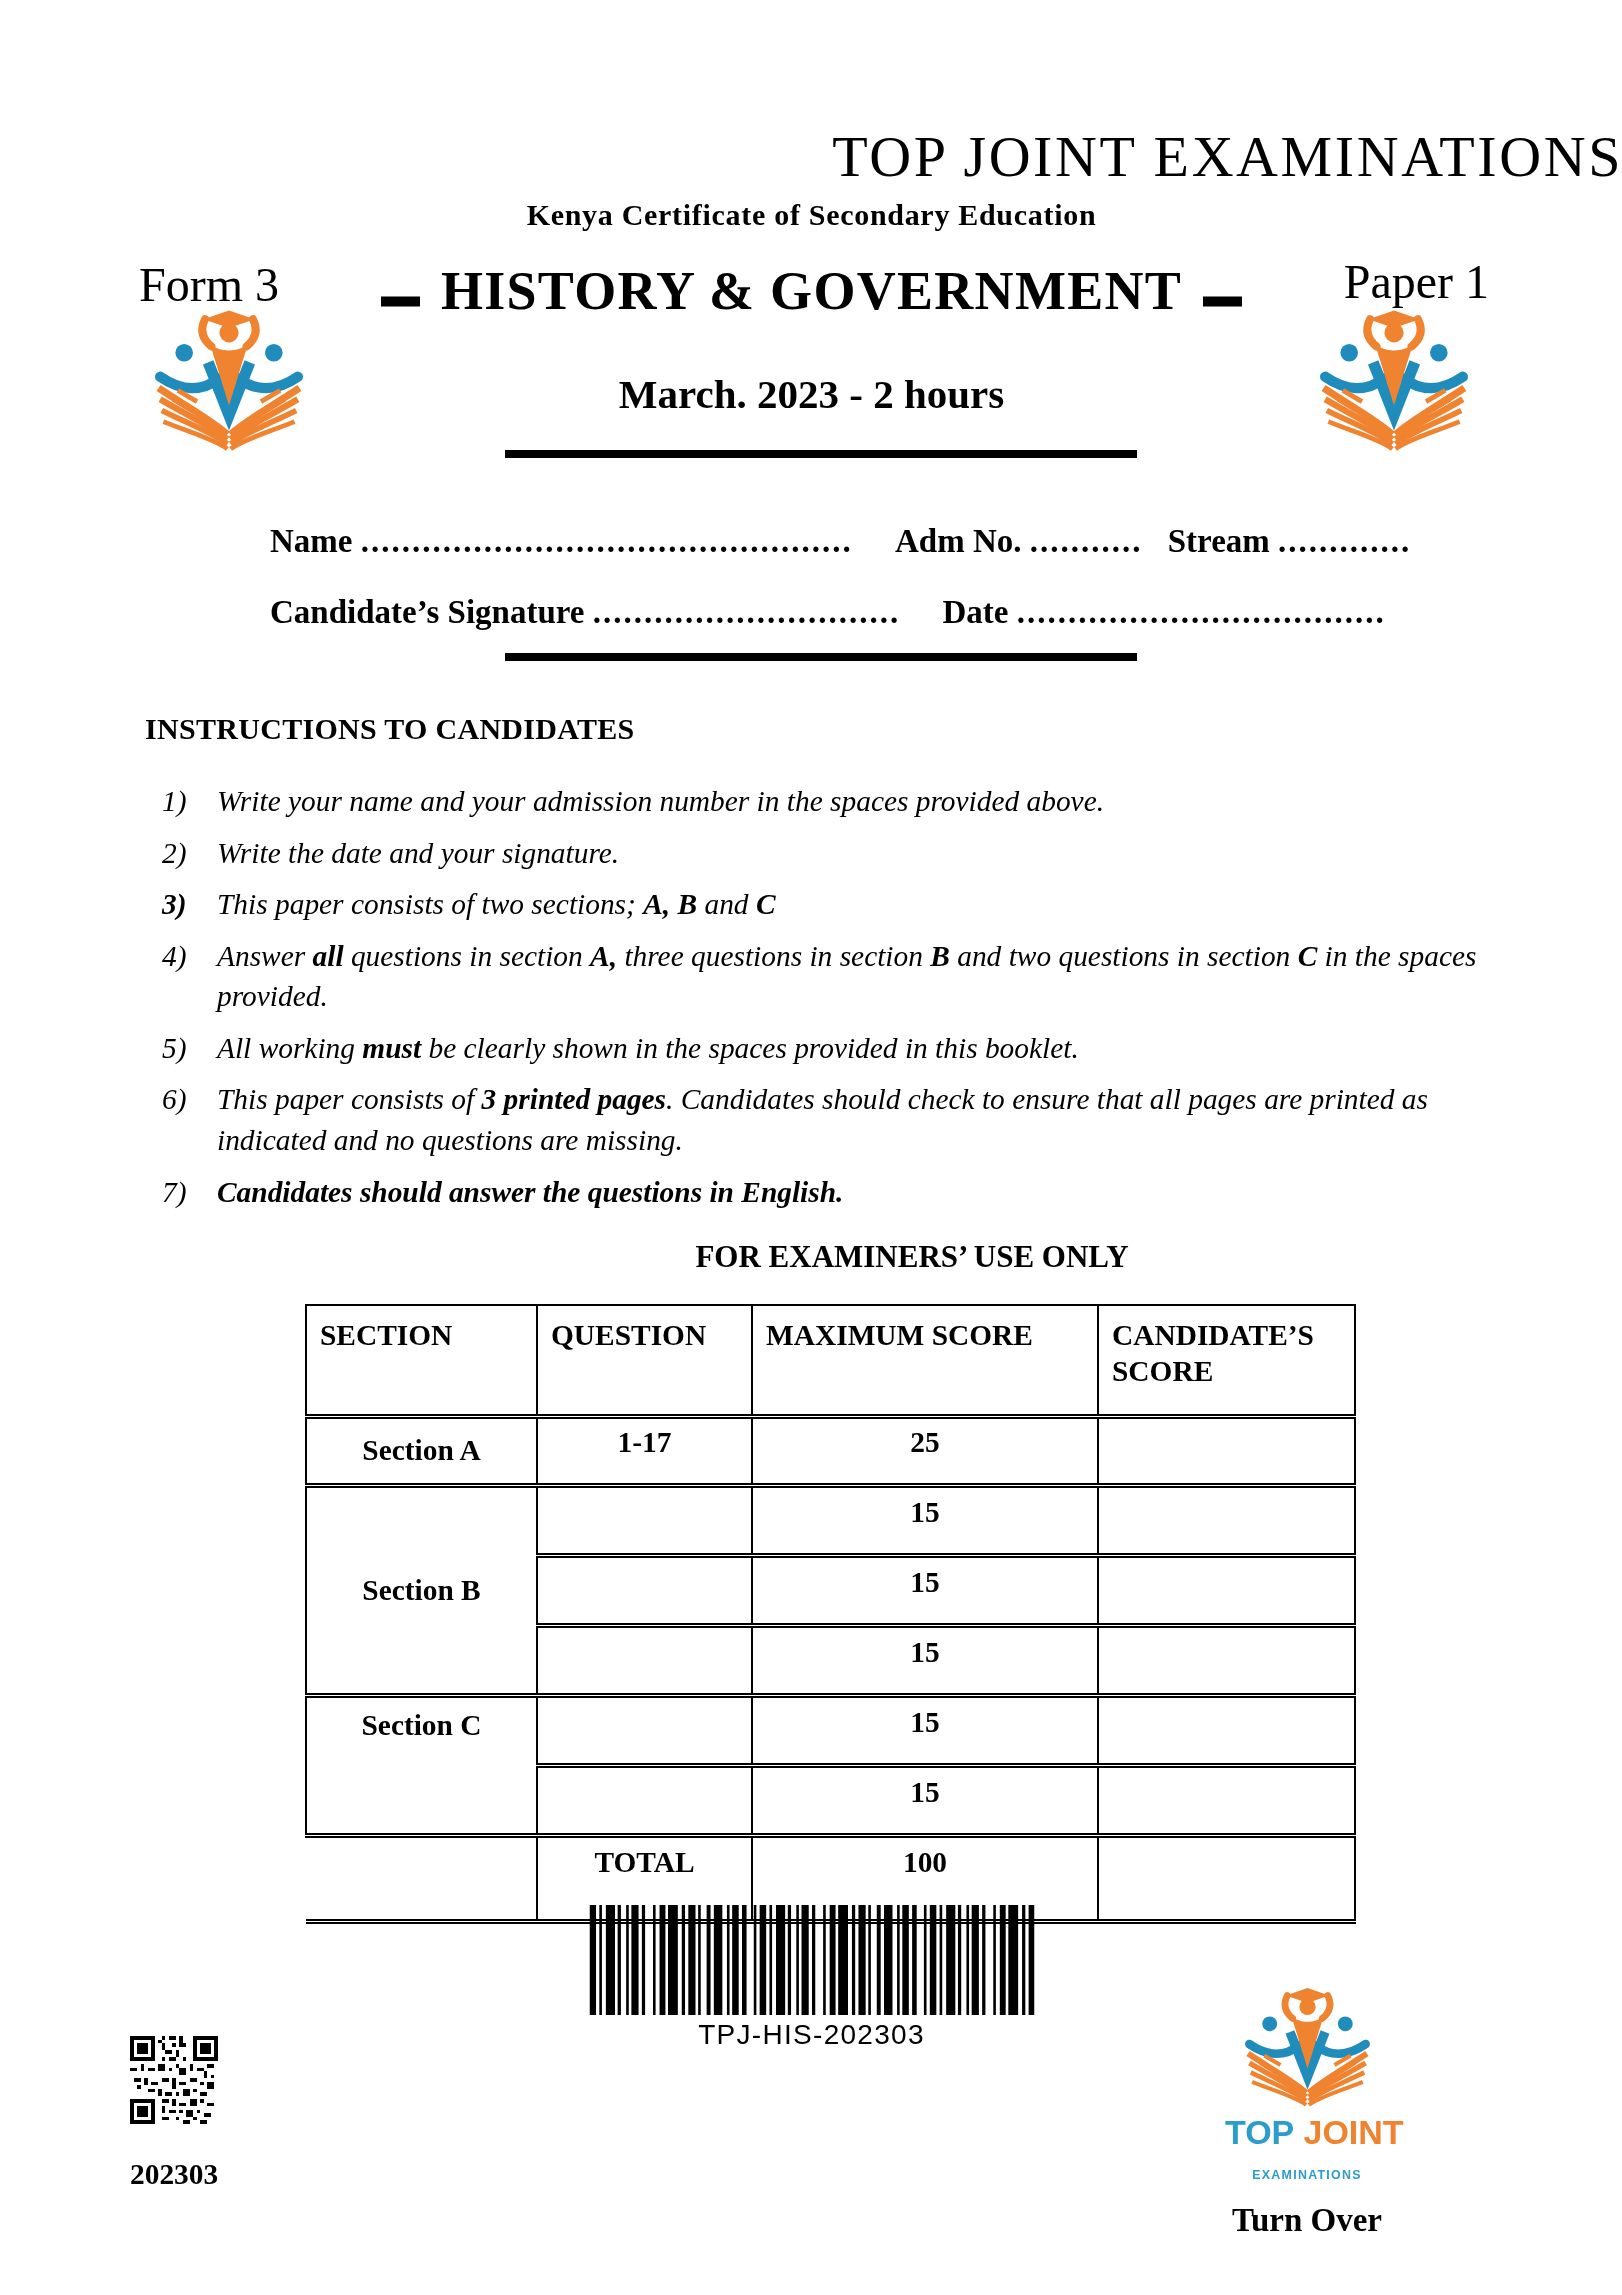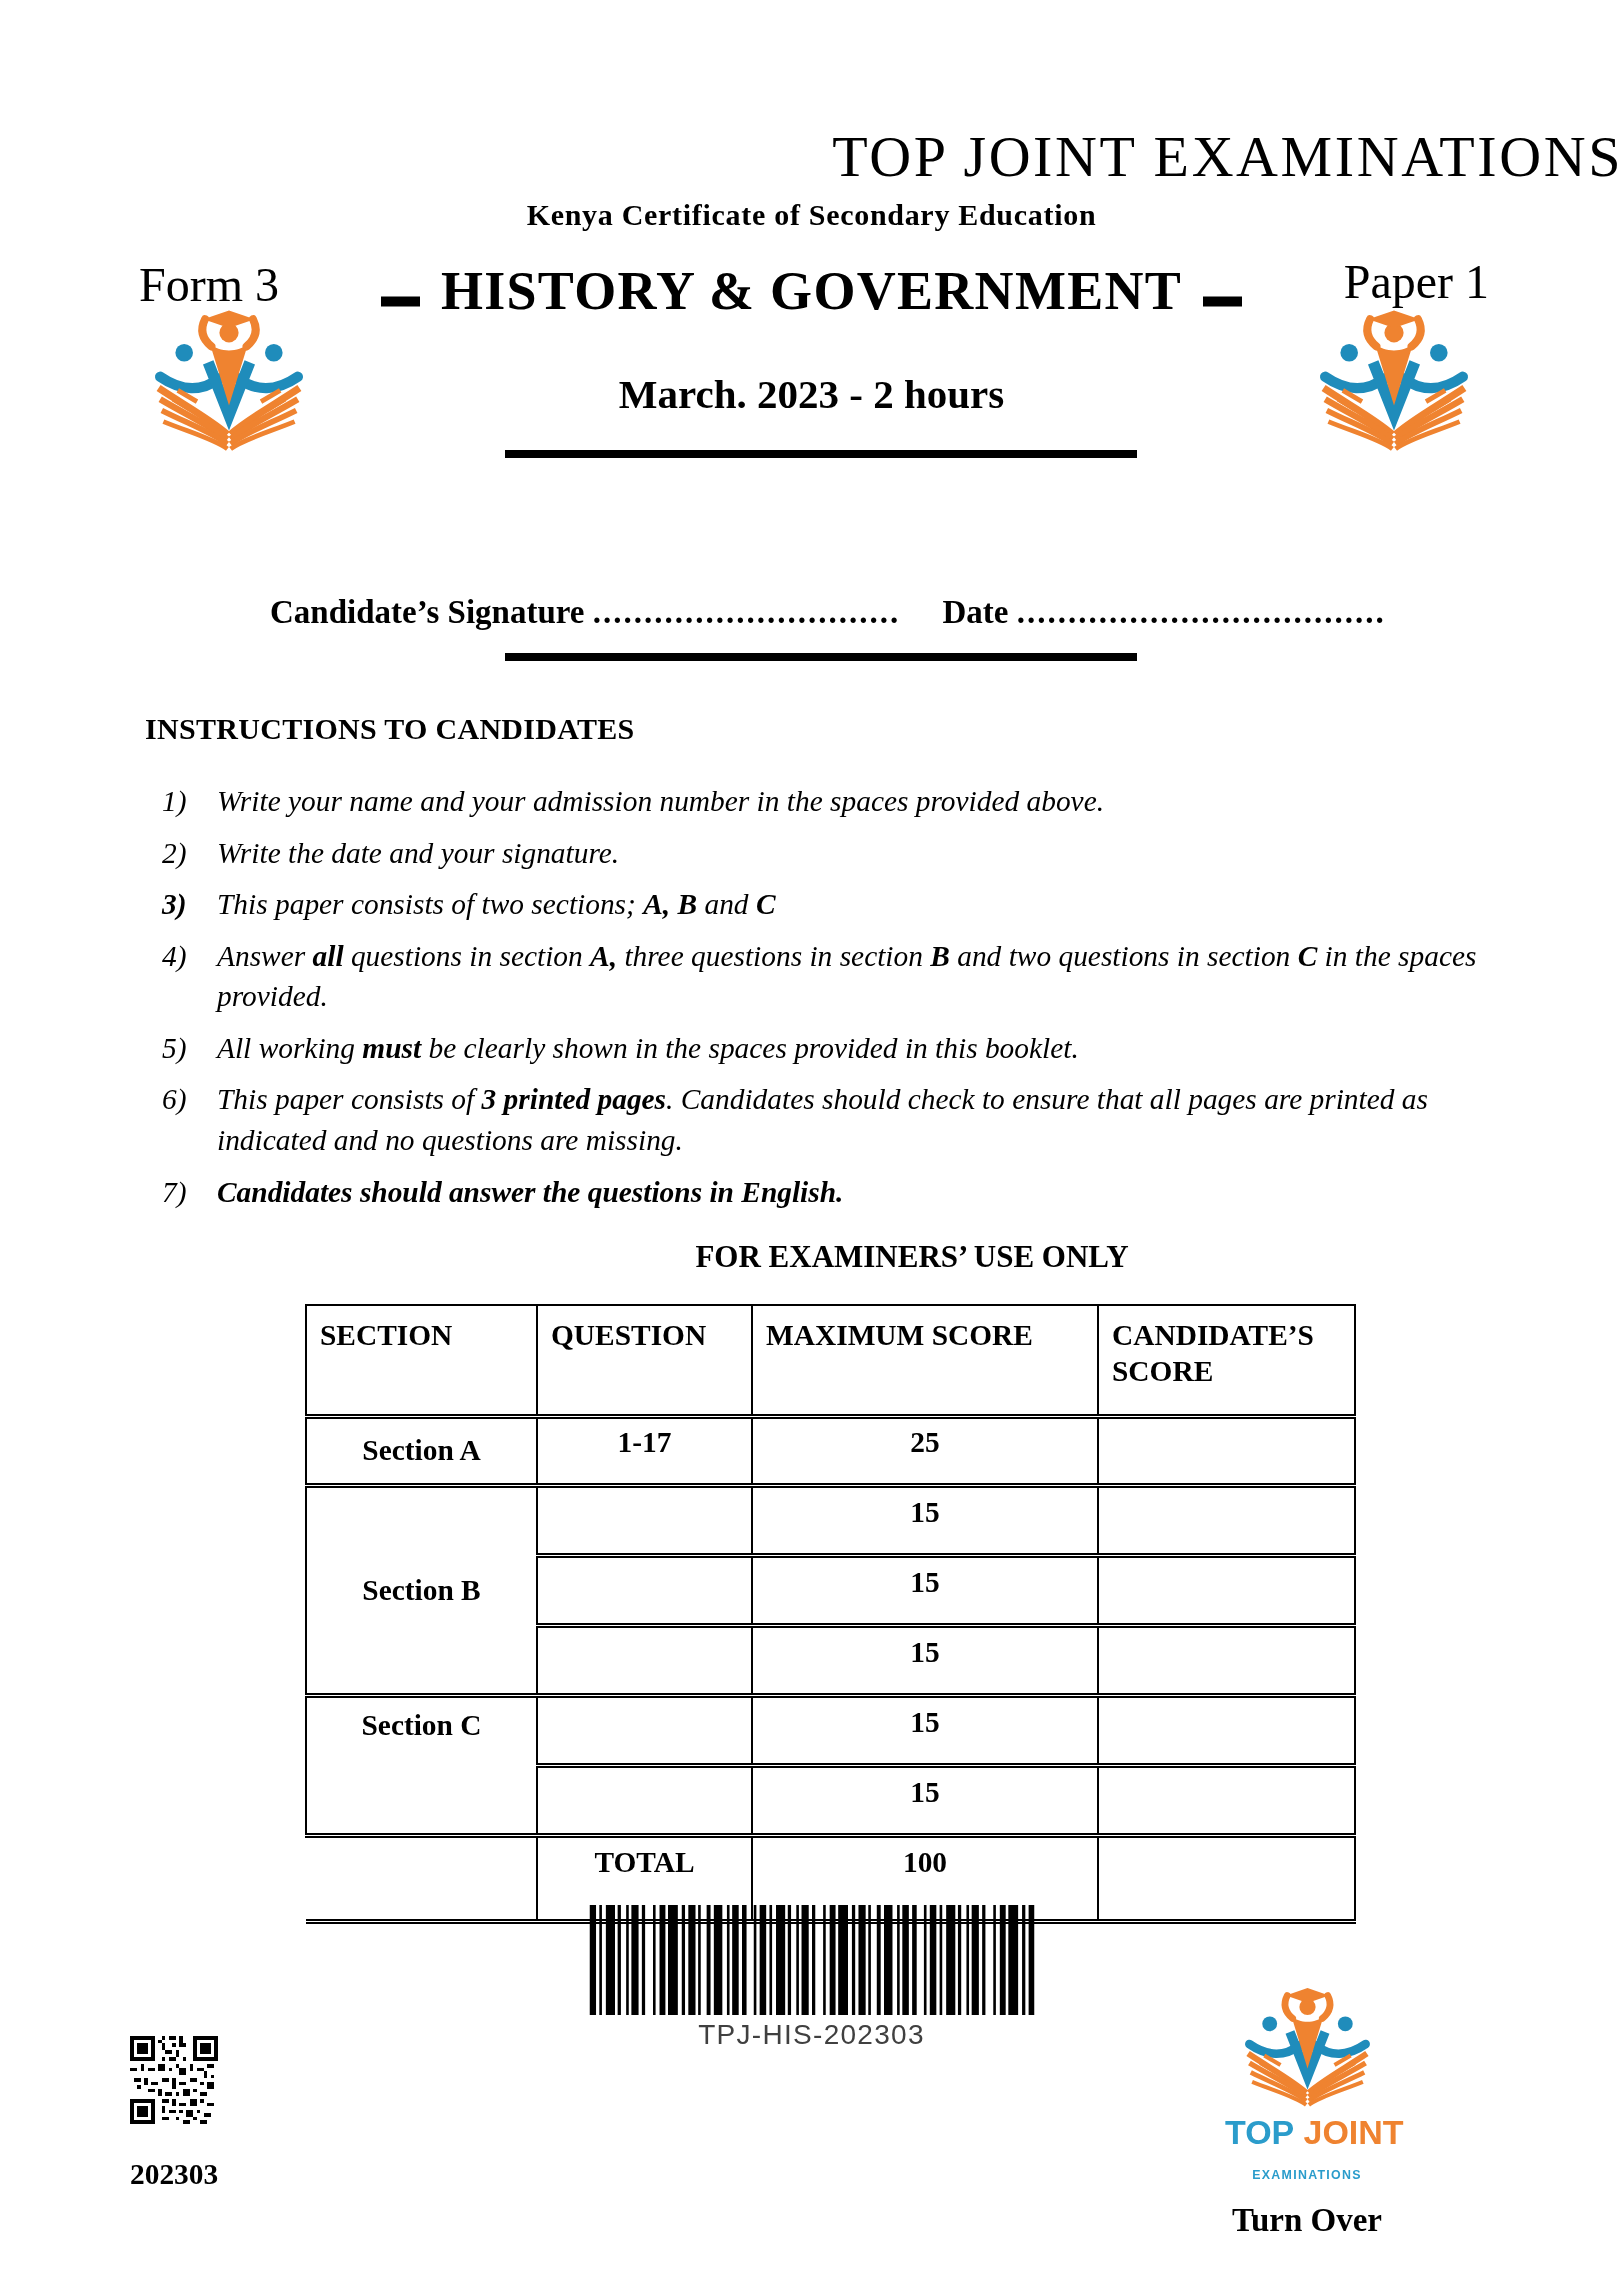--- a/index.html
+++ b/index.html
@@ -70,21 +70,21 @@
   .xtable td { text-align:center; vertical-align:top; padding-top:7.9px; height:56px; }
   .xtable td.sec { font-weight:bold; vertical-align:middle; padding-top:1px; }
   .xtable td.secC { vertical-align:top; padding-top:10.5px; }
   .xtable tr.total td { height:72px; border-bottom:5.2px double #000; }
   .xtable td.ghost { border:none; }
   
   .barcode-block { position:absolute; top:1905px; left:50%; transform:translateX(-50%);
     width:445px; text-align:center; }
   .barcode-svg { display:block; width:445px; height:110px; }
   .barcode-label { margin-top:3.9px; font-family:"Liberation Sans", sans-serif;
-    font-size:28px; color:#404040; letter-spacing:1.3px; }
+    font-size:28px; color:#000000; letter-spacing:1.3px; }
   
   .qr-block { position:absolute; left:130px; top:2036px; width:98px; }
   .qr-svg { display:block; width:88px; height:88px; }
   .serial { margin-top:34px; font-size:29.4px; font-weight:bold; }
   
   .footer-brand { position:absolute; left:1225px; top:1985px; width:164px; text-align:center; }
   .logo-footer { width:135px; height:127px; margin:0 auto; }
   .wordmark { margin-top:1.3px; font-family:"Liberation Sans", sans-serif;
     font-weight:bold; font-size:34px; letter-spacing:0; white-space:nowrap; }
   .wm-top { color:var(--logo_blue_bright, #2B9CCB); }
@@ -146,20 +146,28 @@
   <svg class="logo logo-left" viewBox="0 0 200 185">
       <use href="#tj-logo"></use>
     </svg>
   <svg class="logo logo-right" viewBox="0 0 200 185">
       <use href="#tj-logo"></use>
     </svg>
 
   <div class="session-line">March. 2023 - 2 hours</div>
   <div class="rule rule1"></div>
 
+  <div class="field-line line1">
+    <span>Name</span>
+    <span class="dots">................................................</span>
+    <span class="gap-l">Adm No.</span>
+    <span class="dots">...........</span>
+    <span class="gap-s">Stream</span>
+    <span class="dots">.............</span>
+  </div>
   <div class="field-line line2">
     <span>Candidate’s Signature</span>
     <span class="dots">..............................</span>
     <span class="gap-l">Date</span>
     <span class="dots">....................................</span>
   </div>
 
   <div class="rule rule2"></div>
 
   <div class="instructions">

